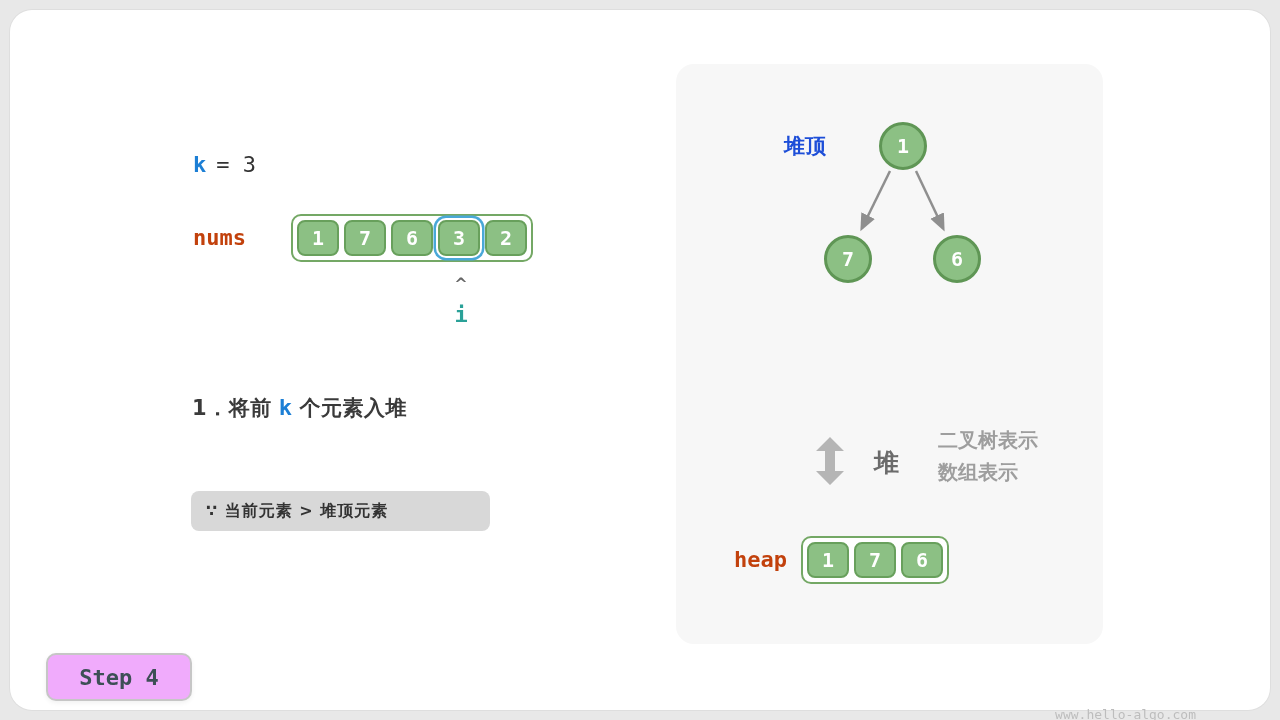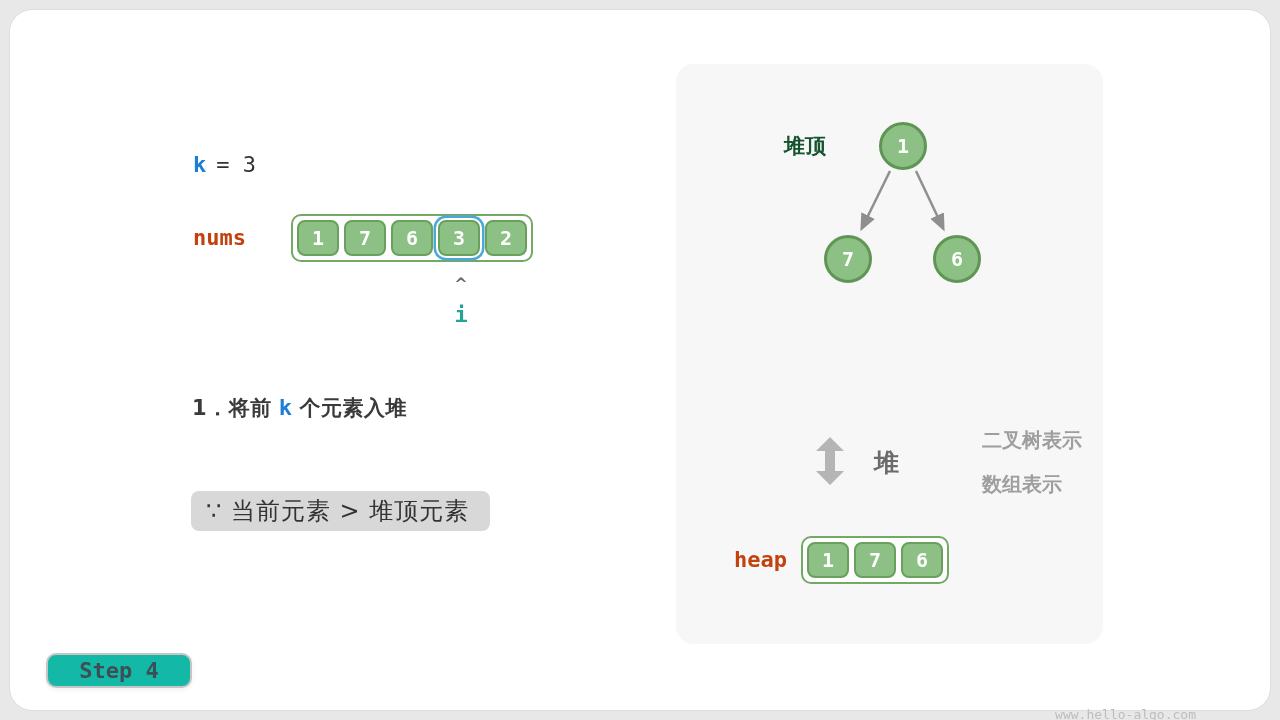--- a/index.html
+++ b/index.html
@@ -70,59 +70,59 @@
     font-family:"DejaVu Sans Mono","Liberation Mono",monospace;
     color:#1c7fd5;font-weight:700;font-size:22px;margin:0 7px;
   }
   .k-inline.tight{margin-right:0;}
   .after-kplus{margin-left:7px;}
 
   .reason{
     position:absolute;left:181px;top:481px;width:299px;height:40px;
     background:#d8d8d8;border-radius:8px;box-sizing:border-box;
     display:flex;align-items:center;padding:0 15px;
-    font-size:24px;font-weight:400;color:#333;letter-spacing:1px;
+    font-size:16px;font-weight:700;color:#333;letter-spacing:1px;
   }
 
   
   .panel{
     position:absolute;left:666px;top:54px;width:427px;height:580px;
     background:#f7f7f7;border-radius:18px;
   }
   .panel svg.arrows{position:absolute;left:0;top:0;}
   .node{
     position:absolute;box-sizing:border-box;width:48px;height:48px;
     border-radius:50%;background:#8cc084;border:3px solid #5f9655;
     color:#fff;font-family:"DejaVu Sans Mono","Liberation Mono",monospace;
     font-weight:700;font-size:20px;
     display:flex;align-items:center;justify-content:center;
   }
   .node-root{left:203px;top:58px;}
   .node-left{left:148px;top:171px;}
   .node-right{left:257px;top:171px;}
   .heap-top-label{
     position:absolute;left:108px;top:68px;
-    font-size:21px;font-weight:700;color:#14532d;
+    font-size:21px;font-weight:700;color:#1d4ed8;
   }
   .updown-icon{position:absolute;left:139px;top:372px;}
   .heap-char{
     position:absolute;left:198px;top:382px;
     font-size:25px;font-weight:700;color:#6b6b6b;
   }
   .legend-line{
     position:absolute;left:262px;
-    font-size:20px;font-weight:700;color:#9e9e9e;margin-left:44px;
+    font-size:20px;font-weight:700;color:#9e9e9e;
   }
   .legend-1{top:363px;}
-  .legend-2{top:407px;text-align:center;}
+  .legend-2{top:395px;text-align:center;}
 
   
   .step-box{
-    position:absolute;left:36px;top:643px;width:146px;height:35px;
-    background:#14b8a6;border:2px solid #c6c6c6;border-radius:10px;
+    position:absolute;left:36px;top:643px;width:146px;height:48px;
+    background:#f0abfc;border:2px solid #c6c6c6;border-radius:10px;
     box-sizing:border-box;box-shadow:0 2px 5px rgba(0,0,0,0.06);
     display:flex;align-items:center;justify-content:center;
     font-family:"DejaVu Sans Mono","Liberation Mono",monospace;
     font-weight:700;font-size:22px;color:#3d4f56;
   }
   .watermark{
     position:absolute;right:74px;top:697px;
     font-family:"DejaVu Sans Mono","Liberation Mono",monospace;
     font-size:13px;color:#bdbdbd;
   }

